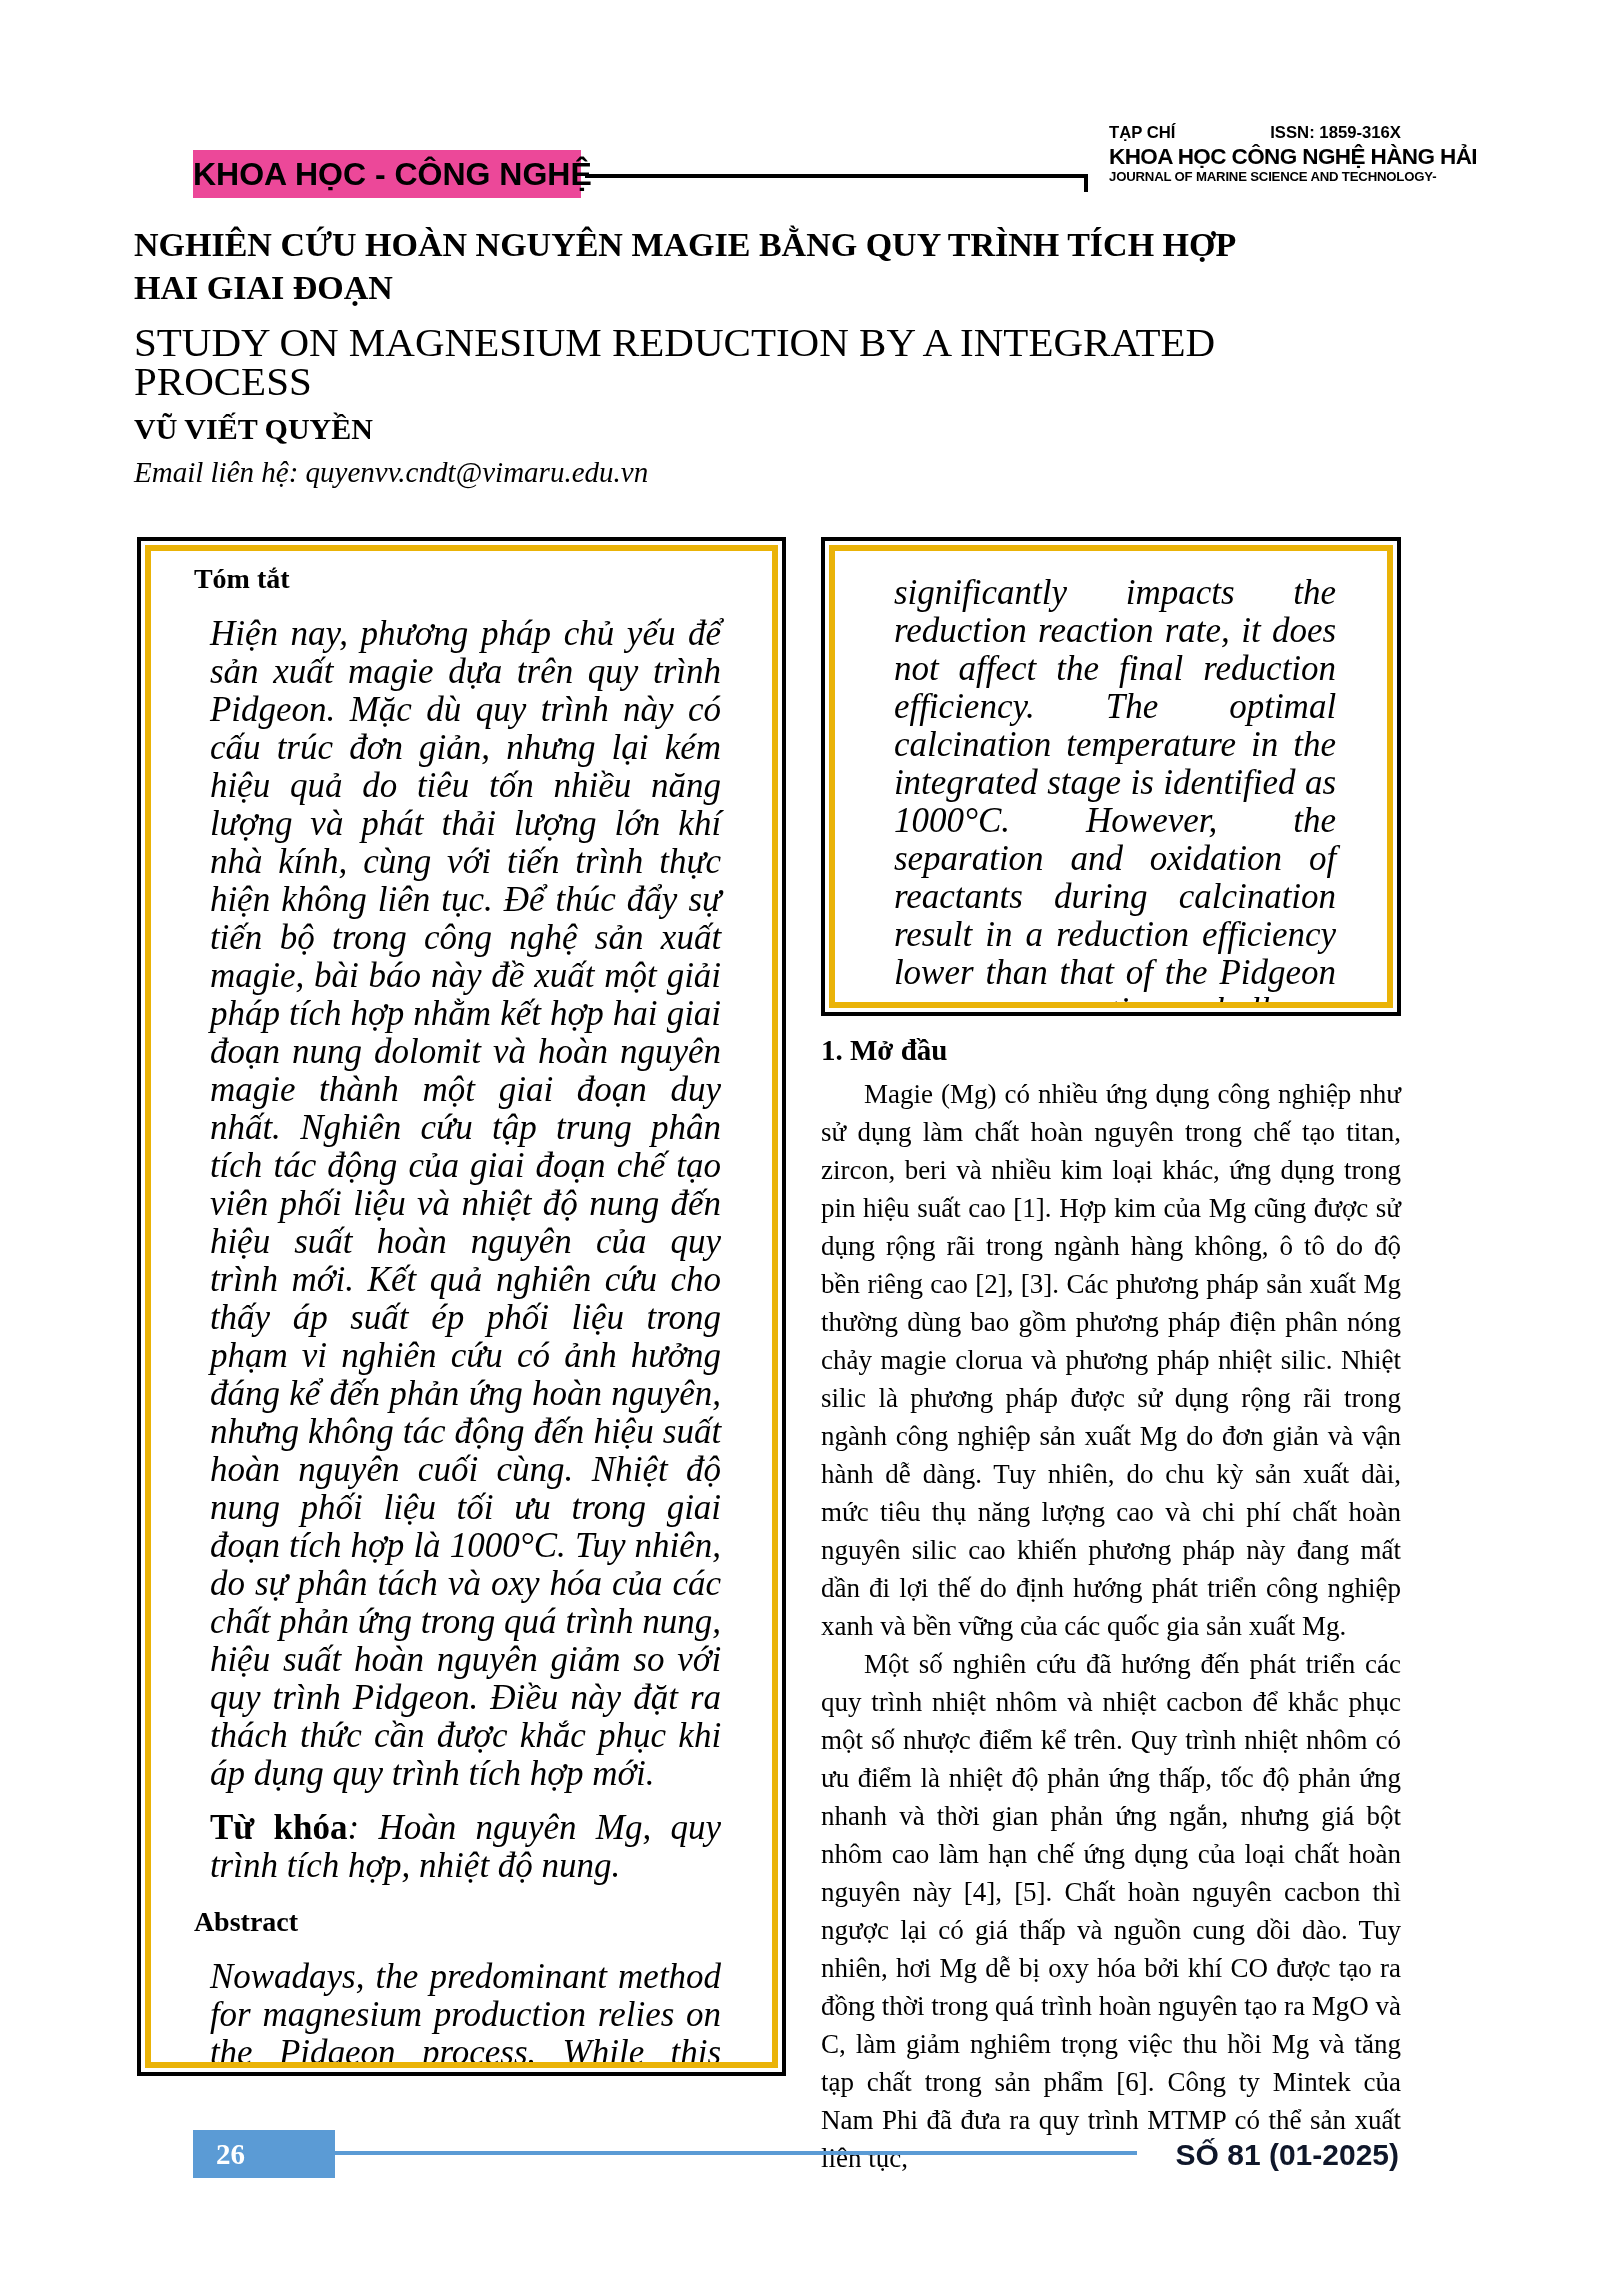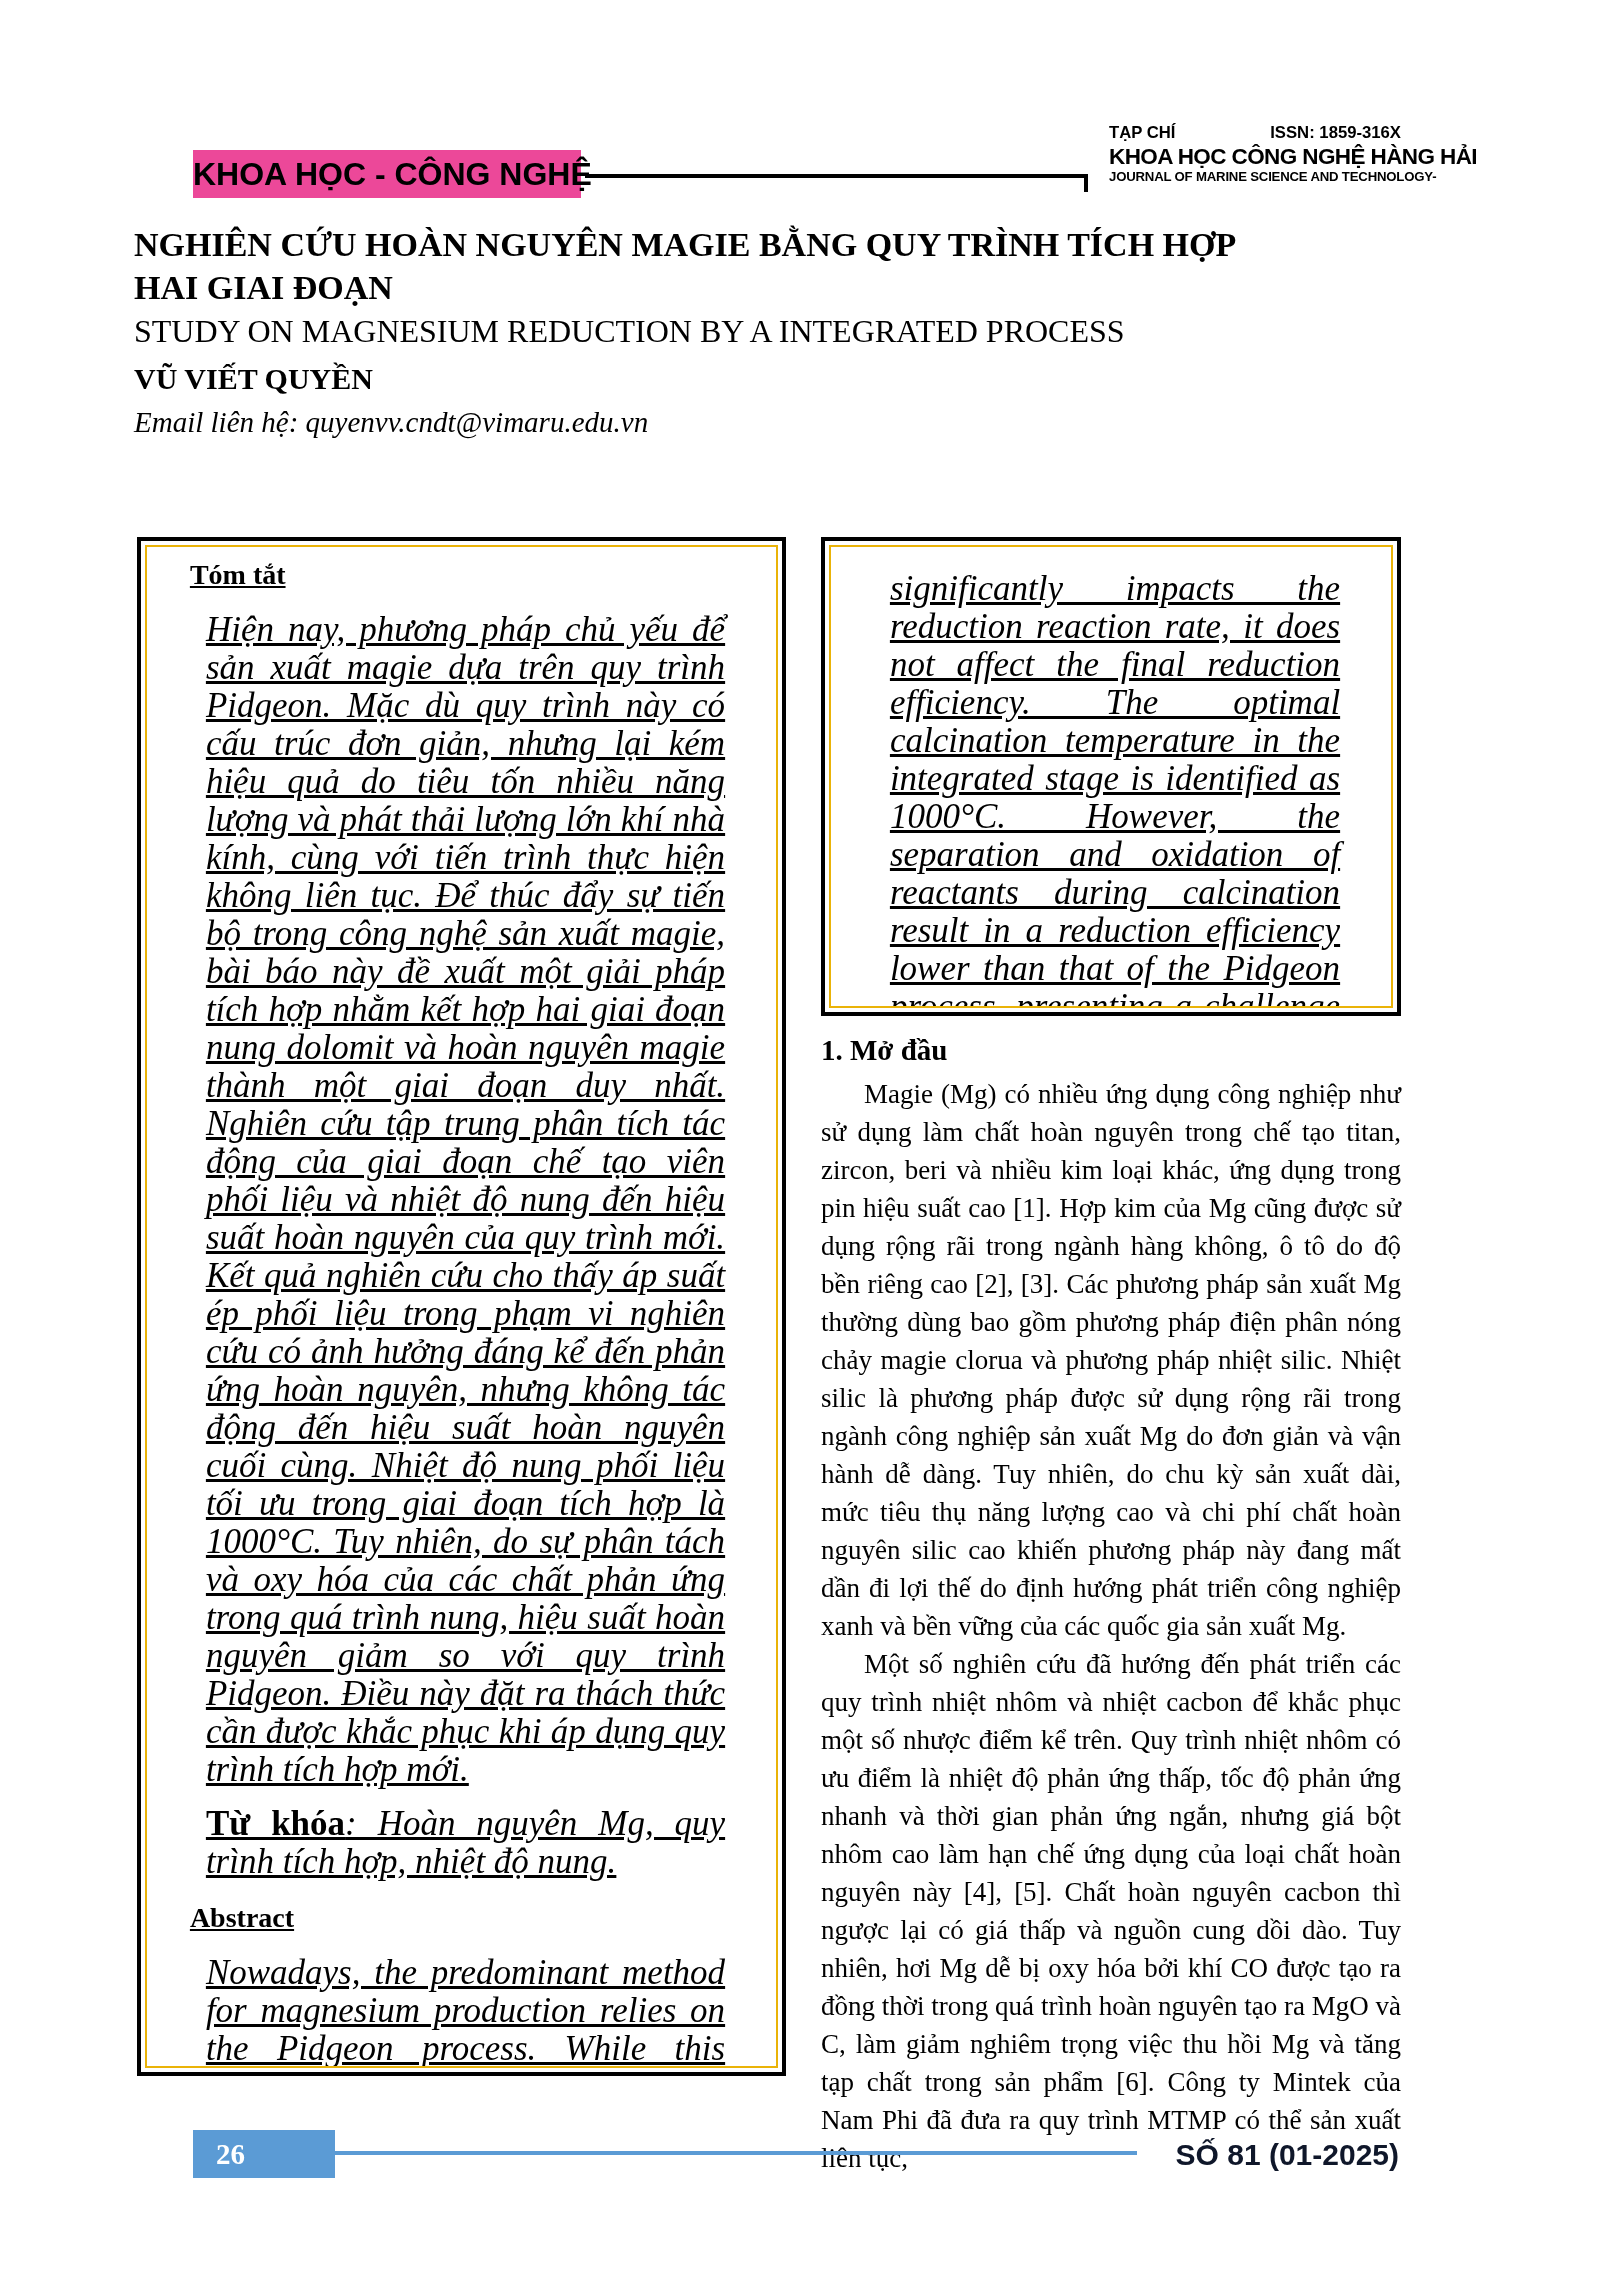--- a/index.html
+++ b/index.html
@@ -22,30 +22,30 @@
     position:absolute; left:1109px; top:123px; width:292px;
     font-family:"Liberation Sans","DejaVu Sans",sans-serif;
   }
   .journal-row1 { display:flex; justify-content:space-between; font-weight:bold; font-size:16.7px; line-height:19.6px; }
   .journal-name { font-weight:bold; font-size:22.5px; line-height:25.5px; letter-spacing:-0.6px; white-space:nowrap; margin-top:1px; }
   .journal-sub  { font-weight:bold; font-size:13.2px; line-height:15.7px; letter-spacing:-0.2px; white-space:nowrap; }
 
   
   .titleblock { position:absolute; left:134px; top:223px; width:1266px; text-align:left;font-family:Liberation Serif, serif; }
   .title-vi { font-weight:bold; font-size:34px; line-height:43px; }
-  .title-en { font-size:32px; line-height:39px; margin-top:3px; }
+  .title-en { font-size:41px; line-height:39px; margin-top:14px; }
   .author   { font-weight:bold; font-size:30px; line-height:37px; margin-top:8.8px; }
   .affil    { font-style:italic; font-size:29px; line-height:37px; margin-top:7.8px; }
   .email    { font-style:italic; font-size:29px; line-height:37px; margin-top:6.9px; }
 
   
   .box-outer { position:absolute; border:4.9px solid #000; padding:3.9px; box-sizing:border-box; background:#fff; }
   #left-box  { left:137px; top:537px; width:649px; height:1539px; }
   #right-box { left:821px; top:537px; width:580px; height:479px; }
-  .box-inner { border:2px solid #eab308; height:100%; box-sizing:border-box; padding:6.9px 35px 5.9px 43px; overflow:hidden;text-decoration:underline; }
+  .box-inner { border:6px solid #eab308; height:100%; box-sizing:border-box; padding:6.9px 35px 5.9px 43px; overflow:hidden; }
   .box-h { font-weight:bold; font-size:28px; line-height:41px; margin:0; }
   .box-p { font-style:italic; font-size:35px; line-height:38px; text-align:justify; margin:16px; }
   .kw-label { font-weight:bold; font-style:normal; }
 
   
   .section-heading { position:absolute; left:821px; top:1031px; width:580px; font-weight:bold; font-size:29px; line-height:39px; }
   .bodycol { position:absolute; left:821px; top:1075px; width:580px; }
   .body-p { font-size:27px; line-height:38px; text-align:justify; text-indent:43px; margin:0; }
 
   

